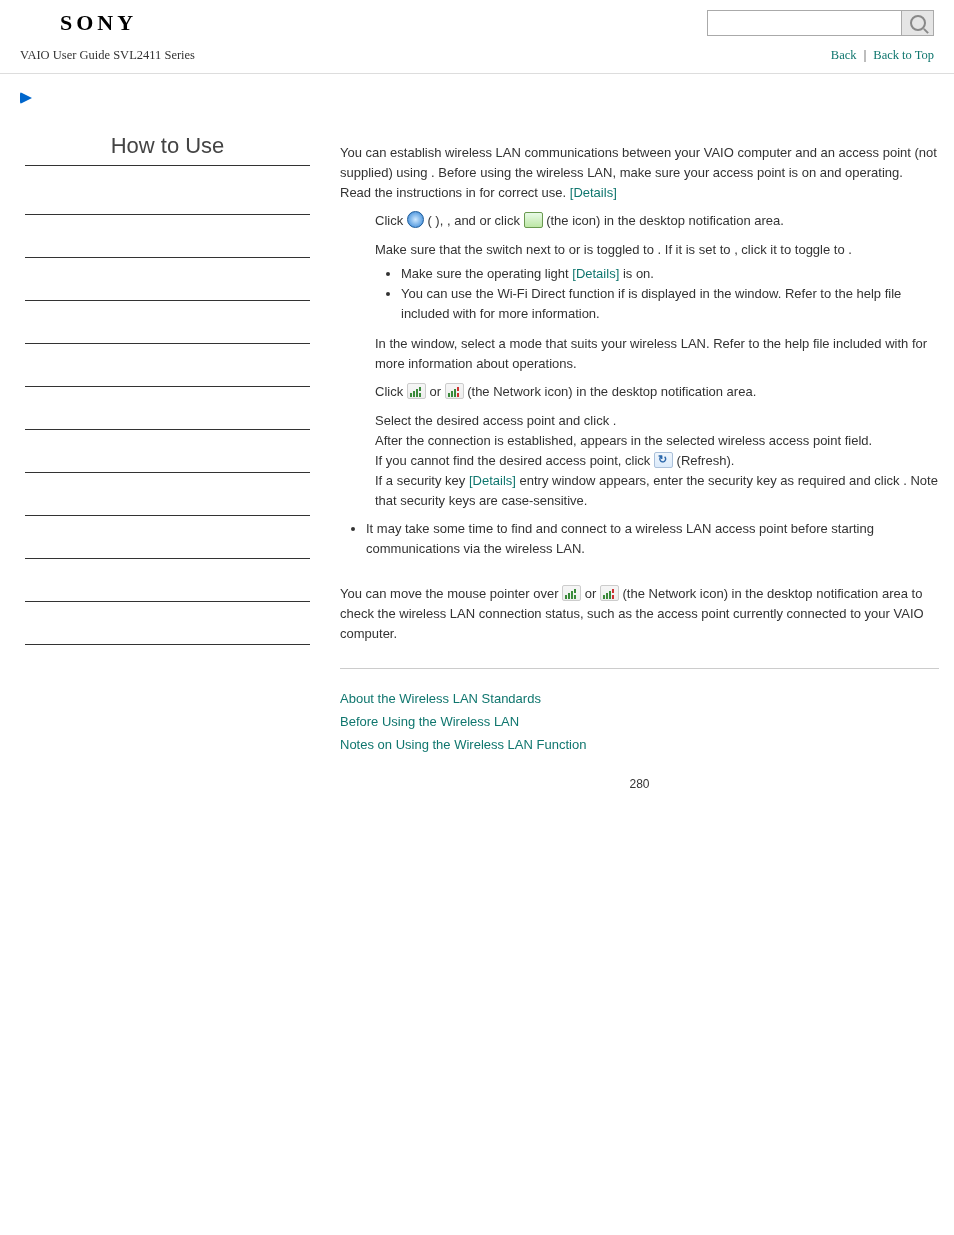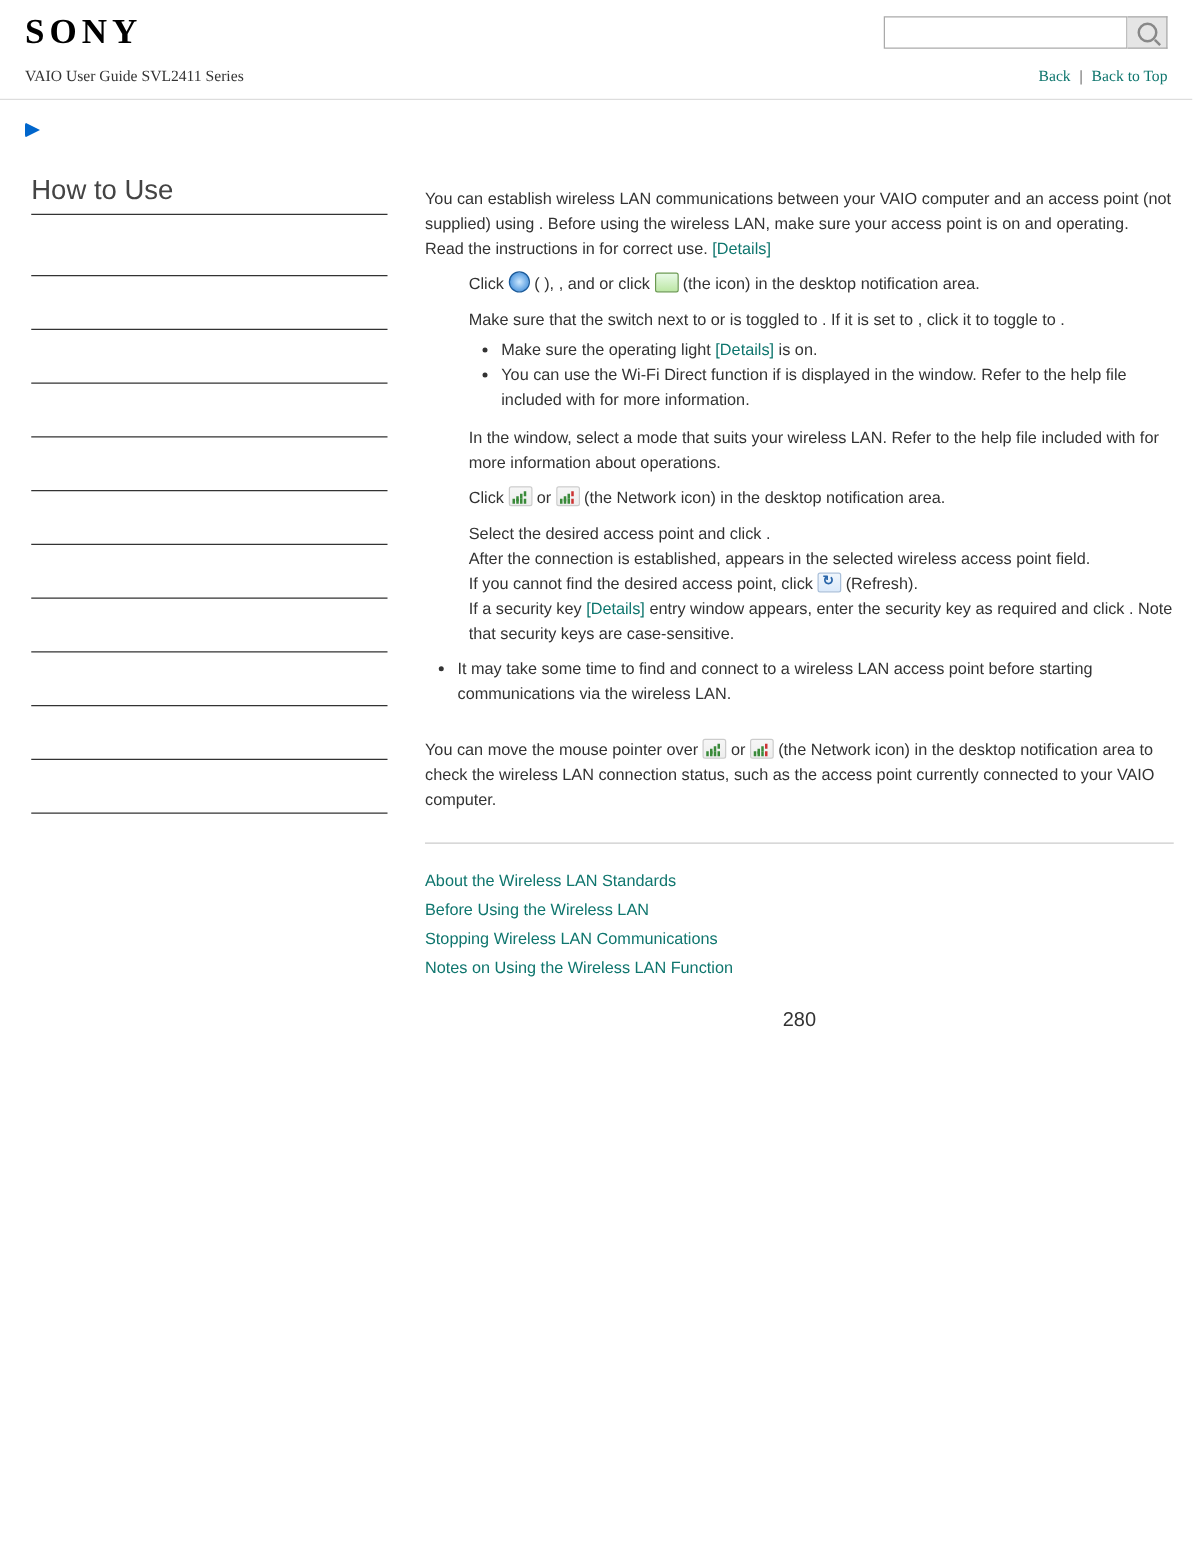--- a/index.html
+++ b/index.html
@@ -14,23 +14,24 @@
   .topbar {
     display: flex;
     justify-content: space-between;
     align-items: center;
     padding: 10px 20px 5px 20px;
     border-bottom: 1px solid transparent;
   }
   .sony-logo {
     font-family: "Times New Roman", serif;
     font-weight: 900;
-    font-size: 28px;
+    font-size: 22px;
     letter-spacing: 4px;
     color: #000;
+    margin-left: 40px;
   }
   .searchbox {
     display: flex;
     align-items: stretch;
   }
   .searchbox input {
     width: 195px;
     height: 26px;
     border: 1px solid #aaa;
     padding: 0 5px;
@@ -94,20 +95,21 @@
     padding: 10px 10px 0 15px;
     box-sizing: border-box;
   }
   .left-col h2 {
     font-weight: normal;
     font-size: 22px;
     margin: 10px 0 6px 0;
     padding-bottom: 6px;
     border-bottom: 1px solid #333;
     color: #444;
+    text-align: center;
   }
   .nav-slot {
     height: 42px;
     border-bottom: 1px solid #333;
   }
   .right-col {
     flex: 1;
     padding: 30px 5px 10px 20px;
     box-sizing: border-box;
     line-height: 1.55;
@@ -190,21 +192,21 @@
     border: none;
     border-top: 1px solid #ccc;
     margin: 24px 0 20px 0;
   }
   .related {
     margin-top: 10px;
   }
   .related a { display: block; margin: 3px 0; }
   .pagenum {
     text-align: center;
-    font-size: 16px;
+    font-size: 12px;
     margin-top: 20px;
   }
 </style>
 </head>
 <body>
 
 <div class="topbar">
   <div class="sony-logo">SONY</div>
   <div class="searchbox">
     <input type="text" placeholder="" style="">
@@ -325,19 +327,18 @@
       <span> or </span>
       <span class="icon-bars red"></span>
       <span> (the Network icon) in the desktop notification area to check the wireless LAN connection status, such as the access point currently connected to your VAIO computer.</span>
     </div>
 
     <hr class="sep">
 
     <div class="related">
       <a class="link">About the Wireless LAN Standards</a>
       <a class="link">Before Using the Wireless LAN</a>
-      <a class="link">Stopping Wireless LAN Communications</a>
       <a class="link">Notes on Using the Wireless LAN Function</a>
     </div>
 
     <div class="pagenum">280</div>
   </div>
 </div>
 
 </body></html>

